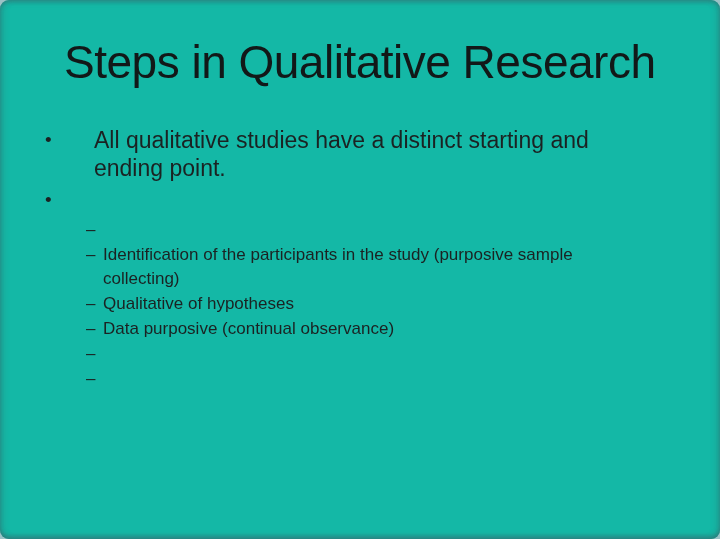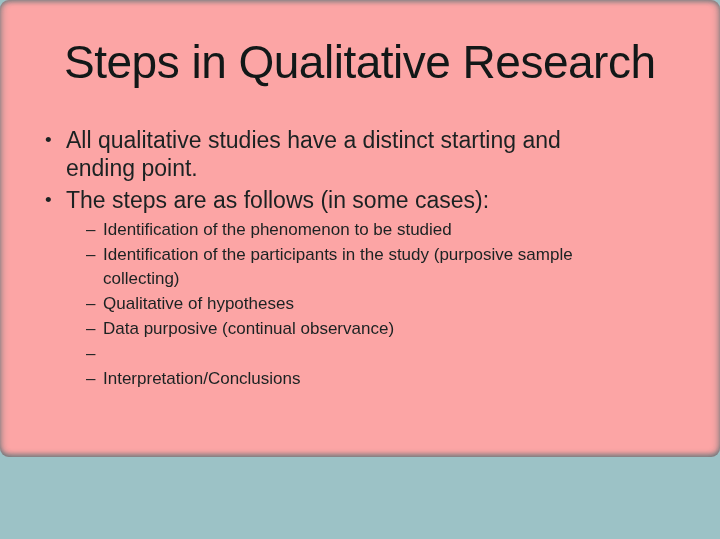--- a/index.html
+++ b/index.html
@@ -8,22 +8,22 @@
     width: 720px;
     height: 539px;
     overflow: hidden;
     background: #9cc2c6; 
     font-family: "Liberation Sans", sans-serif;
   }
 
   .slide {
     position: relative;
     width: 720px;
-    height: 457px;
-    background: #fca5a5;
+    height: 539px;
+    background: #14b8a6;
     border-radius: 9px;
     box-sizing: border-box;
     box-shadow:
       inset 0 4px 5px -2px rgba(55, 105, 110, 0.55),
       inset 0 -5px 5px -2px rgba(55, 105, 110, 0.60),
       inset 5px 0 7px -3px rgba(55, 105, 110, 0.40),
       inset -5px 0 7px -3px rgba(55, 105, 110, 0.40);
     color: #1b2222;
   }
 
@@ -63,20 +63,21 @@
     line-height: 28px;
     margin-bottom: 4px;
   }
   .l1 .marker {
     width: 21px;
     font-size: 19px;
     line-height: 28px;
   }
   .l1 .btext {
     max-width: 545px;
+    margin-left: 28px;
   }
 
   
   .l2 {
     font-size: 17px;
     line-height: 24px;
     margin-bottom: 1px;
     padding-left: 41px;
   }
   .l2 .marker {
@@ -100,26 +101,24 @@
 
   <div class="content">
 
     <div class="b l1">
       <span class="marker">•</span>
       <span class="btext">All qualitative studies have a distinct starting and ending point.</span>
     </div>
 
     <div class="b l1">
       <span class="marker">•</span>
-      <span class="btext">The steps are as follows (in some cases):</span>
     </div>
 
     <div class="b l2 first">
       <span class="marker">–</span>
-      <span class="btext">Identification of the phenomenon to be studied</span>
     </div>
 
     <div class="b l2">
       <span class="marker">–</span>
       <span class="btext">Identification of the participants in the study (purposive sample collecting)</span>
     </div>
 
     <div class="b l2">
       <span class="marker">–</span>
       <span class="btext">Qualitative of hypotheses</span>
@@ -129,17 +128,16 @@
       <span class="marker">–</span>
       <span class="btext">Data purposive (continual observance)</span>
     </div>
 
     <div class="b l2">
       <span class="marker">–</span>
     </div>
 
     <div class="b l2">
       <span class="marker">–</span>
-      <span class="btext">Interpretation/Conclusions</span>
     </div>
 
   </div>
 </div>
 
 </body></html>

